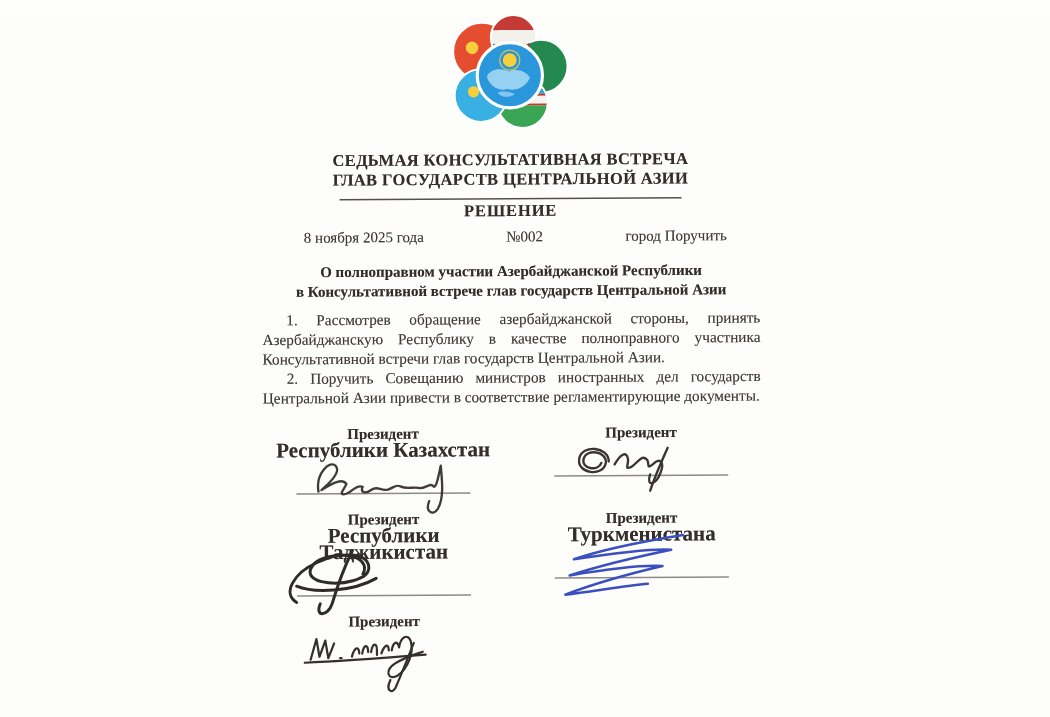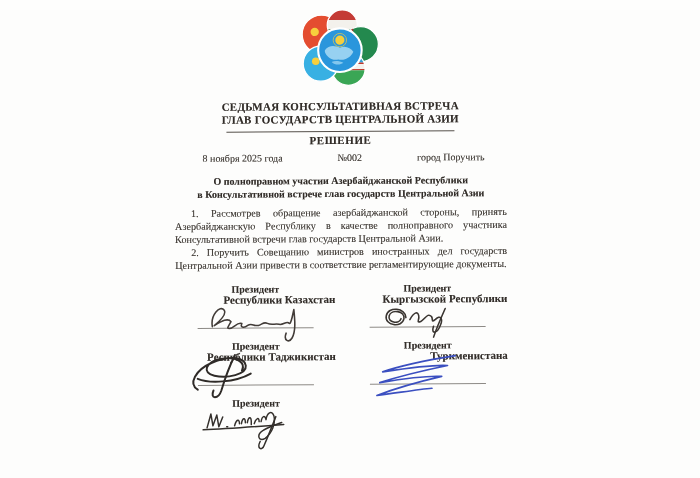--- a/index.html
+++ b/index.html
@@ -25,21 +25,21 @@
     font-size:10px;line-height:13px;color:#322d29;}
   .body-text{margin-top:6px;}
   .body-text p{margin:0;font-size:10.2px;line-height:13px;text-align:justify;
     text-indent:16px;color:#403b36;}
   .sig-grid{margin-top:12px;display:grid;grid-template-columns:160px 160px;
     justify-content:space-between;}
   .sig-block{text-align:center;position:relative;}
   .sig-block.row2{margin-top:8px;}
   .sig-block.row3{margin-top:8px;}
   .sig-title{font-weight:bold;font-size:10px;line-height:11px;color:#332e2a;}
-  .sig-country{font-weight:bold;font-size:11px;line-height:11px;color:#332e2a;text-align:right;}
+  .sig-country{font-weight:bold;font-size:14px;line-height:11px;color:#332e2a;}
   .sig-area{position:relative;height:26px;margin-top:1px;}
   .sig-area.tall{height:34px;}
   .sig-line{position:absolute;left:22px;right:22px;bottom:4px;height:0;
     border-bottom:1px solid #8d8a86;}
   .sig-svg{position:absolute;left:50%;transform:translateX(-50%);bottom:-10px;}
   .sig-svg path{fill:none;stroke-linecap:round;stroke-linejoin:round;}
 </style>
 </head>
 <body>
 
@@ -142,21 +142,20 @@
           <svg class="sig-svg" width="118" height="44" viewBox="0 0 120 44">
             <g stroke-width="1.6" stroke="#423c38">
               <path d="M16,28 C14,16 24,6 28,11 C31,15 24,22 18,27 C26,22 32,19 35,23 C33,27 30,30 33,30 C38,30 41,23 46,25 C44,29 48,30 52,27 C56,24 58,28 63,27 C67,26 68,23 72,25 C76,27 80,25 84,26 C88,27 92,22 94,25 C96,27 98,15 99,11 C100,22 101,33 97,40 C94,45 88,43 91,35"></path>
             </g>
           </svg>
         </div>
       </div>
 
       <div class="sig-block">
         <div class="sig-title">Президент</div>
-        <div class="sig-country">Кыргызской Республики</div>
         <div class="sig-area">
           <div class="sig-line"></div>
           <svg class="sig-svg" width="118" height="46" viewBox="0 0 120 46">
             <g stroke-width="1.6" stroke="#3a3531">
               <path d="M38,22 C38,12 20,10 18,20 C16,30 34,33 36,23 C37,15 23,13 21,20 C19,27 31,29 33,23"></path>
               <path d="M42,24 C46,17 50,15 51,20 C52,24 48,28 53,26 C58,23 60,17 64,21 C66,24 63,28 68,24 C73,19 76,23 73,30 C70,38 63,40 66,31"></path>
               <path d="M78,13 C73,24 69,33 66,42"></path>
             </g>
           </svg>
         </div>

